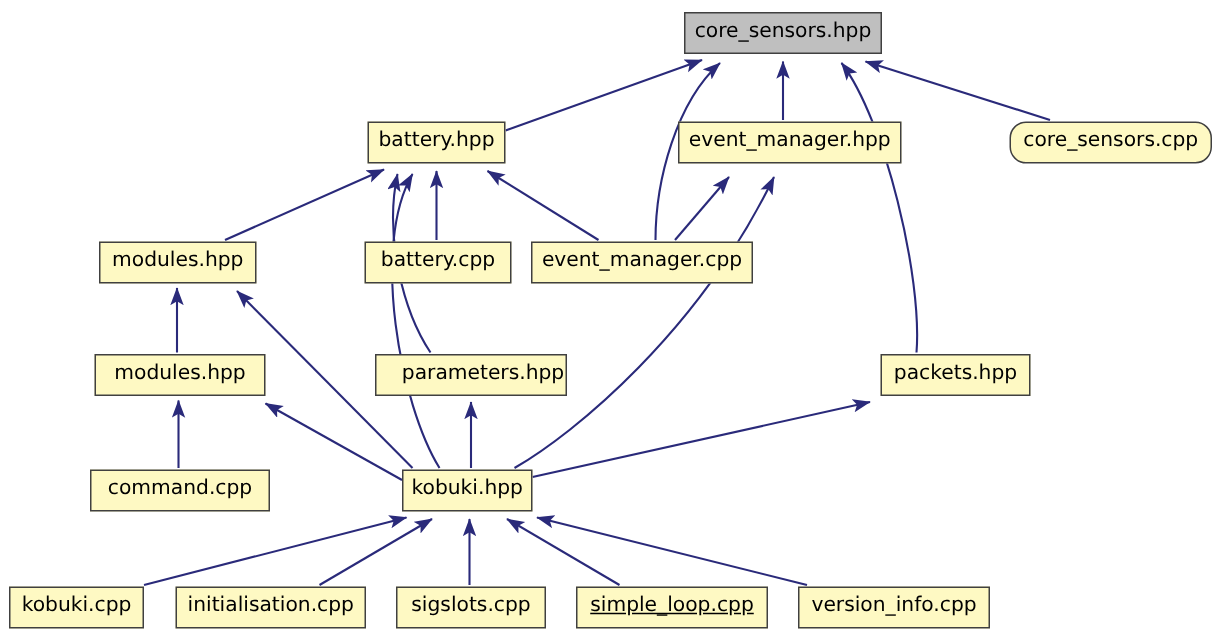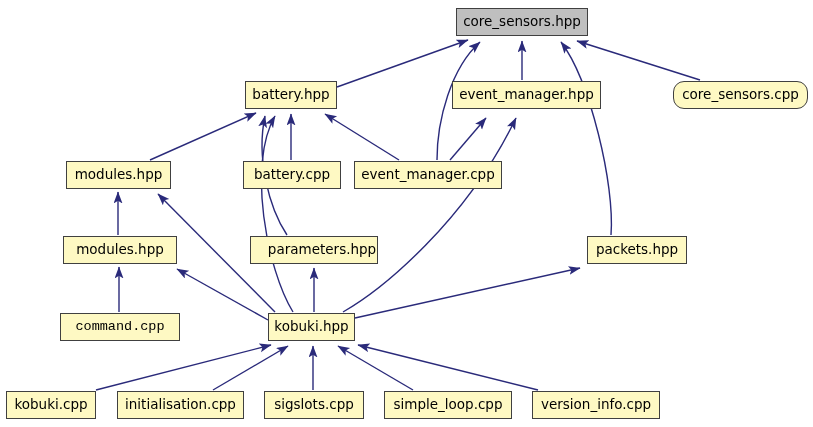--- a/index.html
+++ b/index.html
@@ -128,41 +128,41 @@
   </div>
 
   <div class="node" style="left:250px; top:236px; width:128px; height:28px;padding-left:16px;">
     <span class="node-label">parameters.hpp</span>
   </div>
 
   <div class="node" style="left:587px; top:236px; width:100px; height:28px;">
     <span class="node-label">packets.hpp</span>
   </div>
 
-  <div class="node" style="left:60px; top:313px; width:120px; height:28px;font-family:Liberation Mono, monospace;">
+  <div class="node" style="left:60px; top:313px; width:120px; height:28px;">
     <span class="node-label">command.cpp</span>
   </div>
 
   <div class="node" style="left:268px; top:313px; width:87px; height:28px;">
     <span class="node-label">kobuki.hpp</span>
   </div>
 
   <div class="node" style="left:6px; top:391px; width:90px; height:28px;">
     <span class="node-label">kobuki.cpp</span>
   </div>
 
   <div class="node" style="left:117px; top:391px; width:127px; height:28px;">
     <span class="node-label">initialisation.cpp</span>
   </div>
 
   <div class="node" style="left:264px; top:391px; width:100px; height:28px;">
     <span class="node-label">sigslots.cpp</span>
   </div>
 
-  <div class="node" style="left:384px; top:391px; width:128px; height:28px;">
+  <div class="node" style="left:384px; top:391px; width:128px; height:28px;text-decoration:underline;">
     <span class="node-label">simple_loop.cpp</span>
   </div>
 
   <div class="node" style="left:532px; top:391px; width:128px; height:28px;">
     <span class="node-label">version_info.cpp</span>
   </div>
 
 </div>
 
 </body></html>

